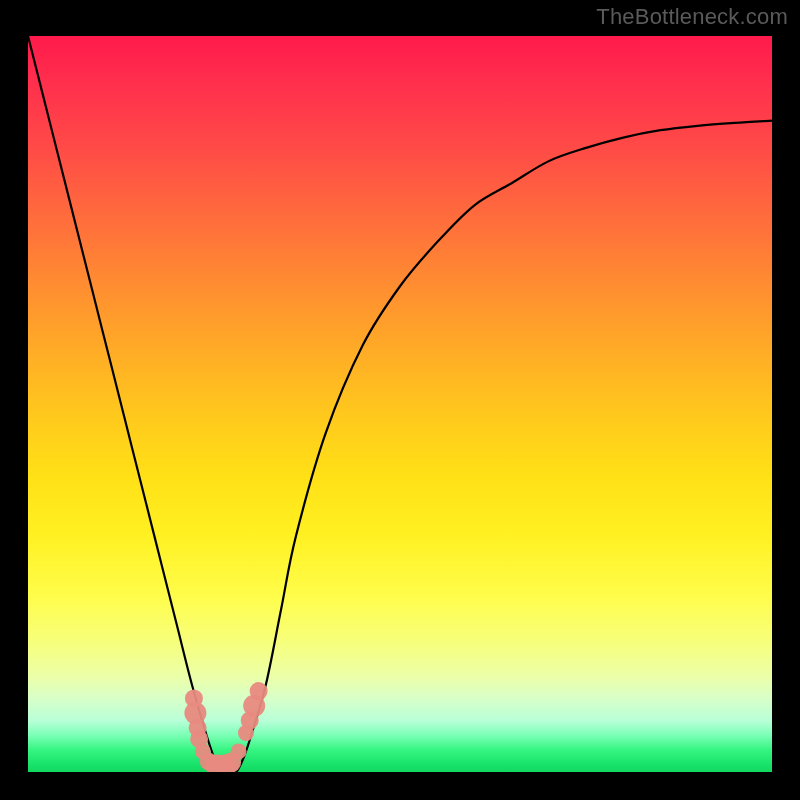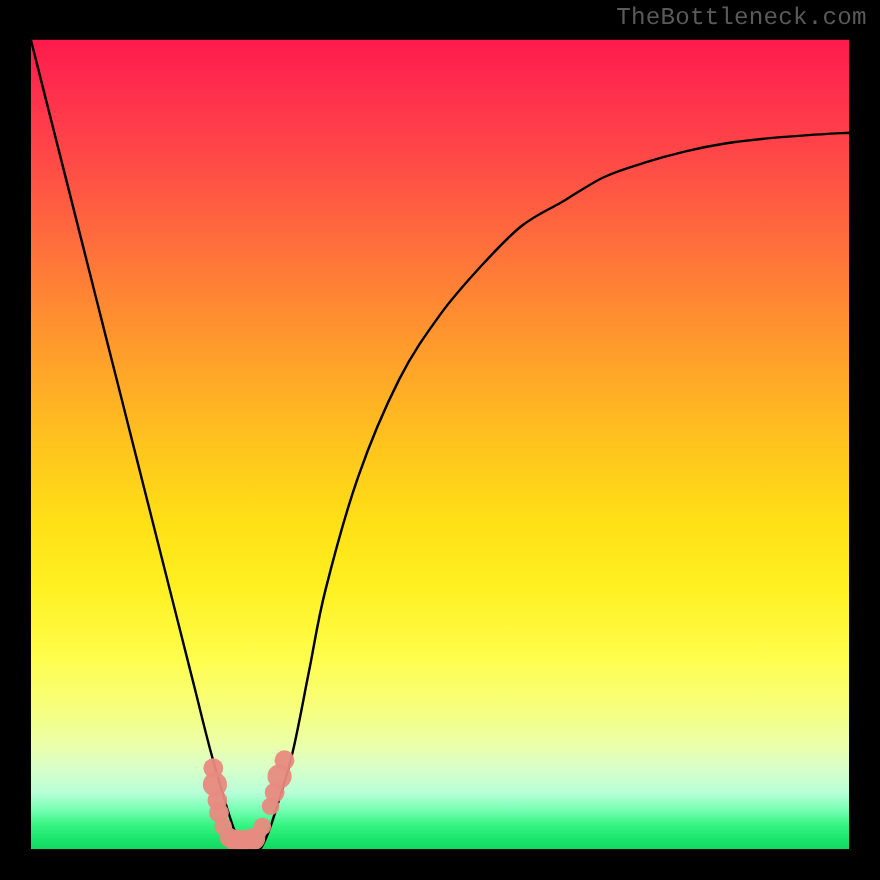--- a/index.html
+++ b/index.html
@@ -11,21 +11,20 @@
     overflow: hidden;
     font-family: Arial, Helvetica, sans-serif;
   }
   .frame {
     position: absolute;
     top: 0;
     left: 0;
     width: 800px;
     height: 800px;
     background: #000;
-    font-family: Liberation Mono, monospace;
   }
   .plot-area {
     position: absolute;
     left: 28px;
     top: 36px;
     width: 744px;
     height: 736px;
     overflow: hidden;
   }
   .gradient-bg {

